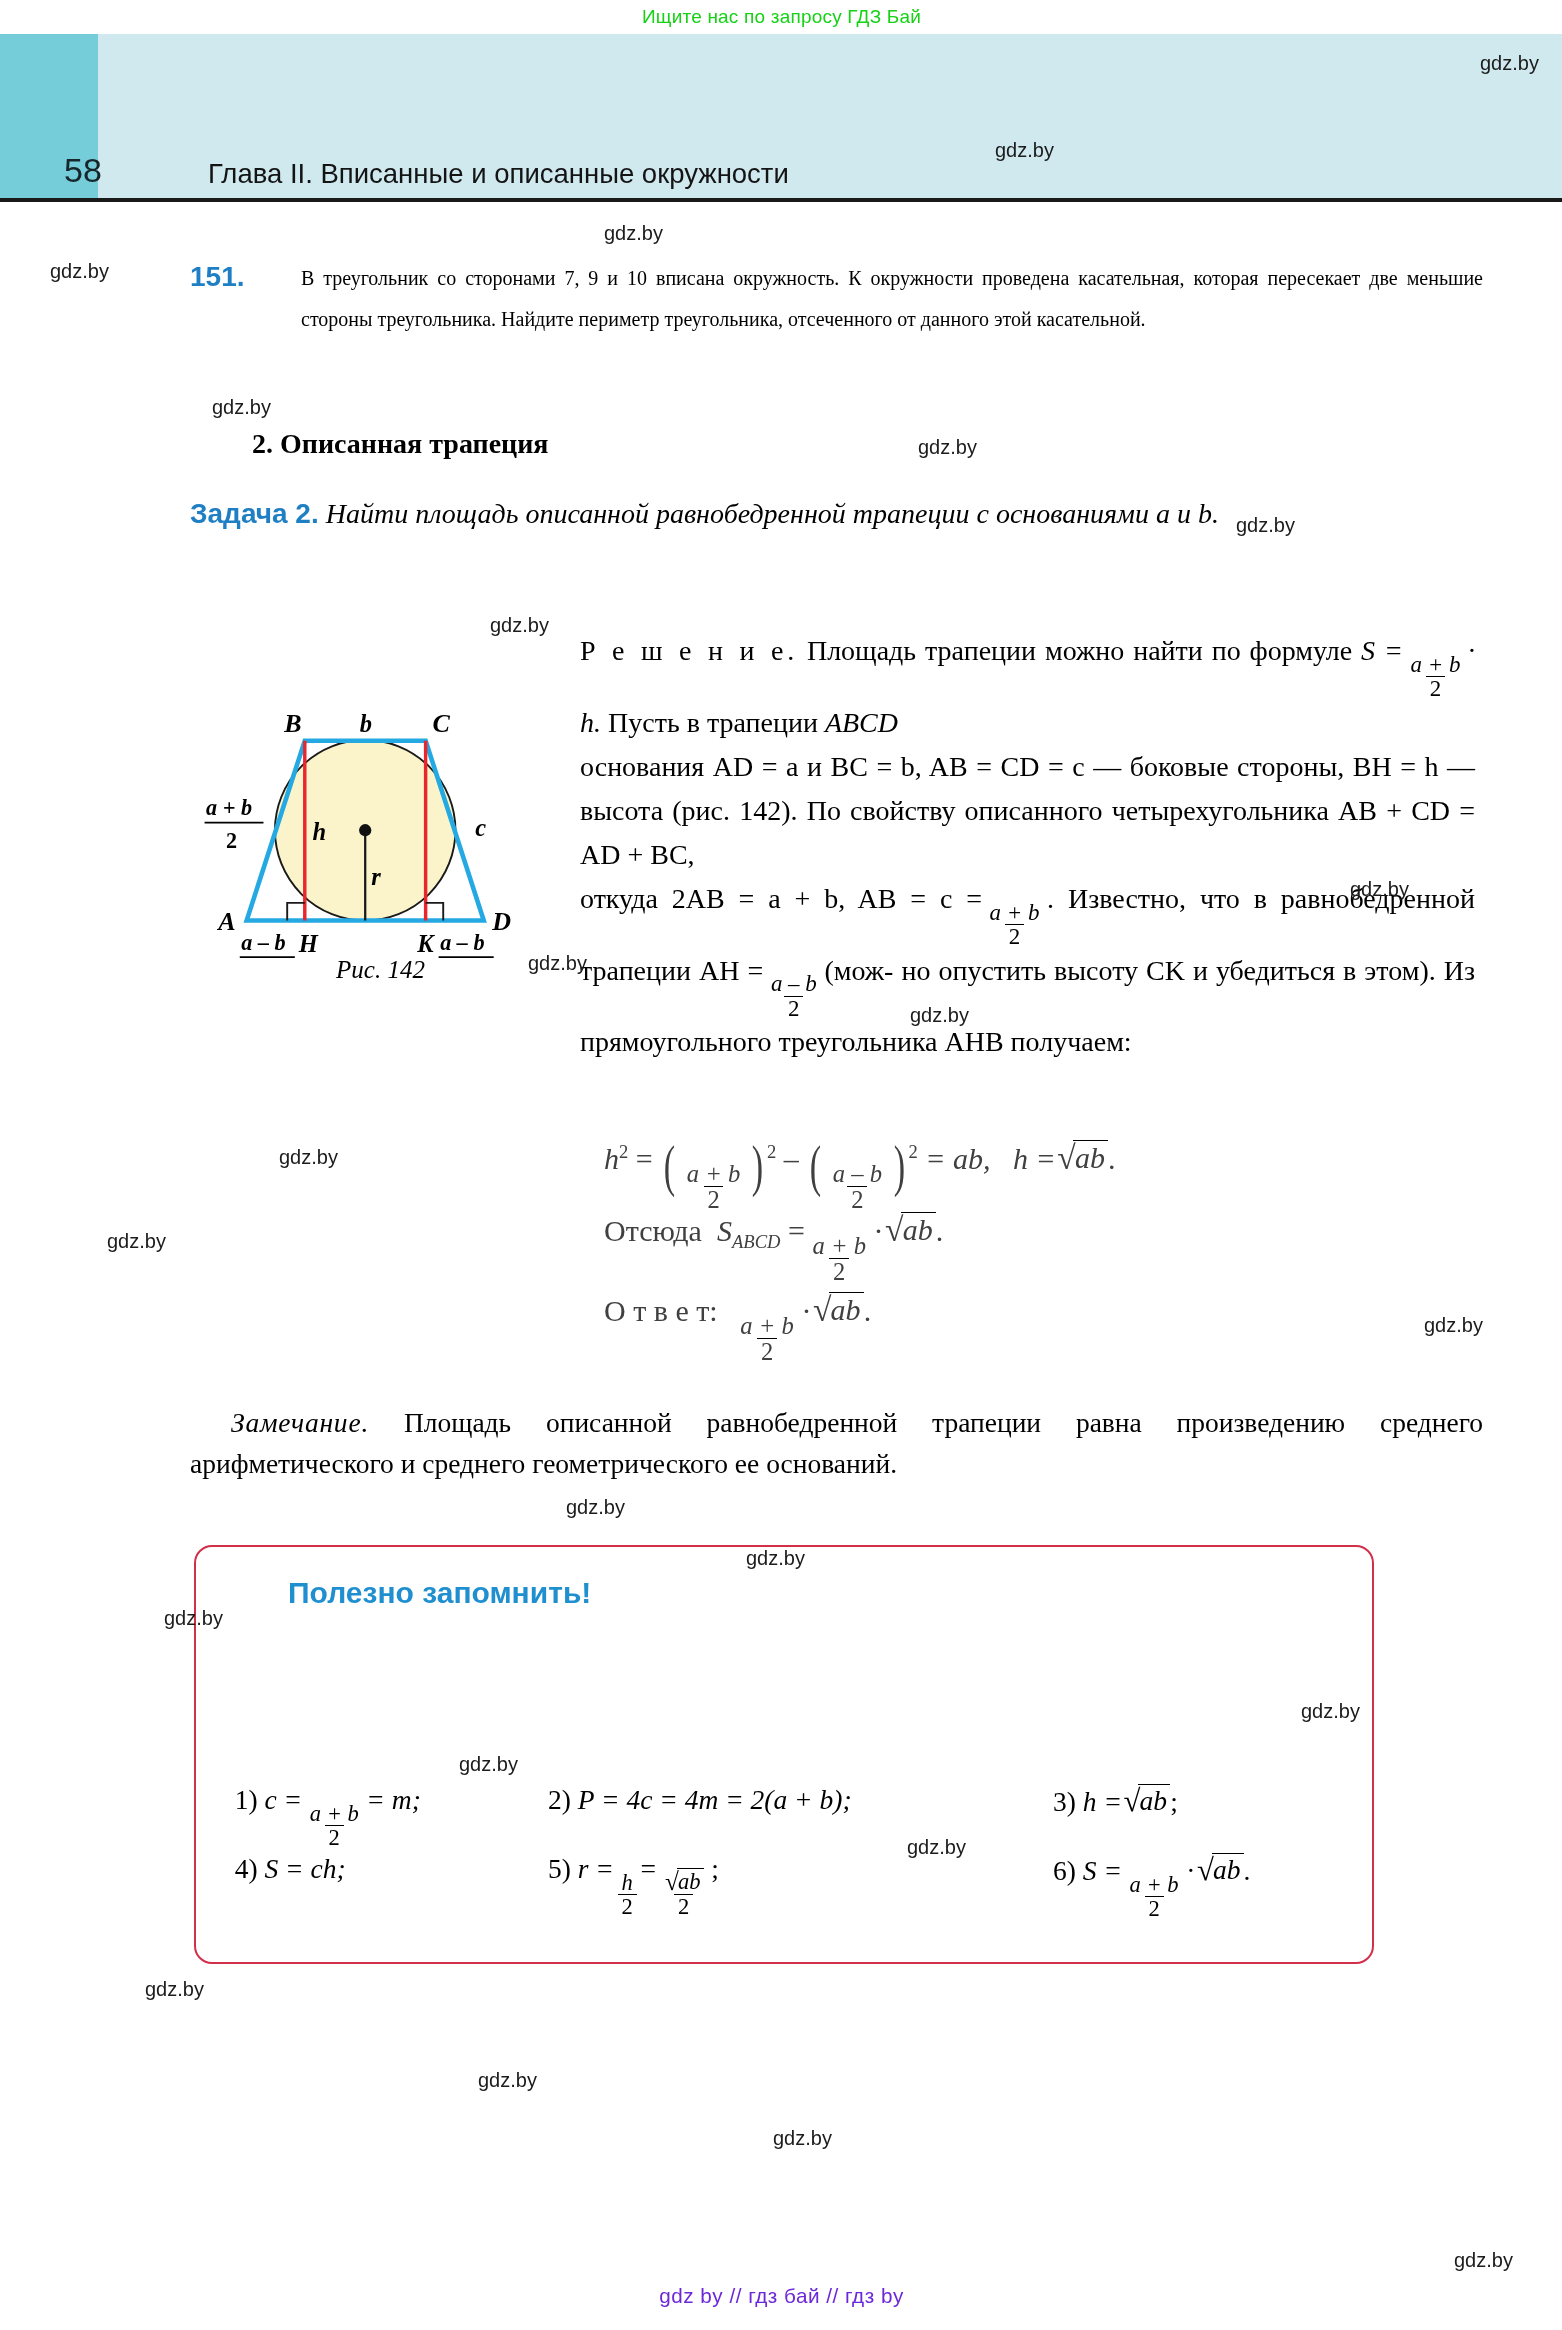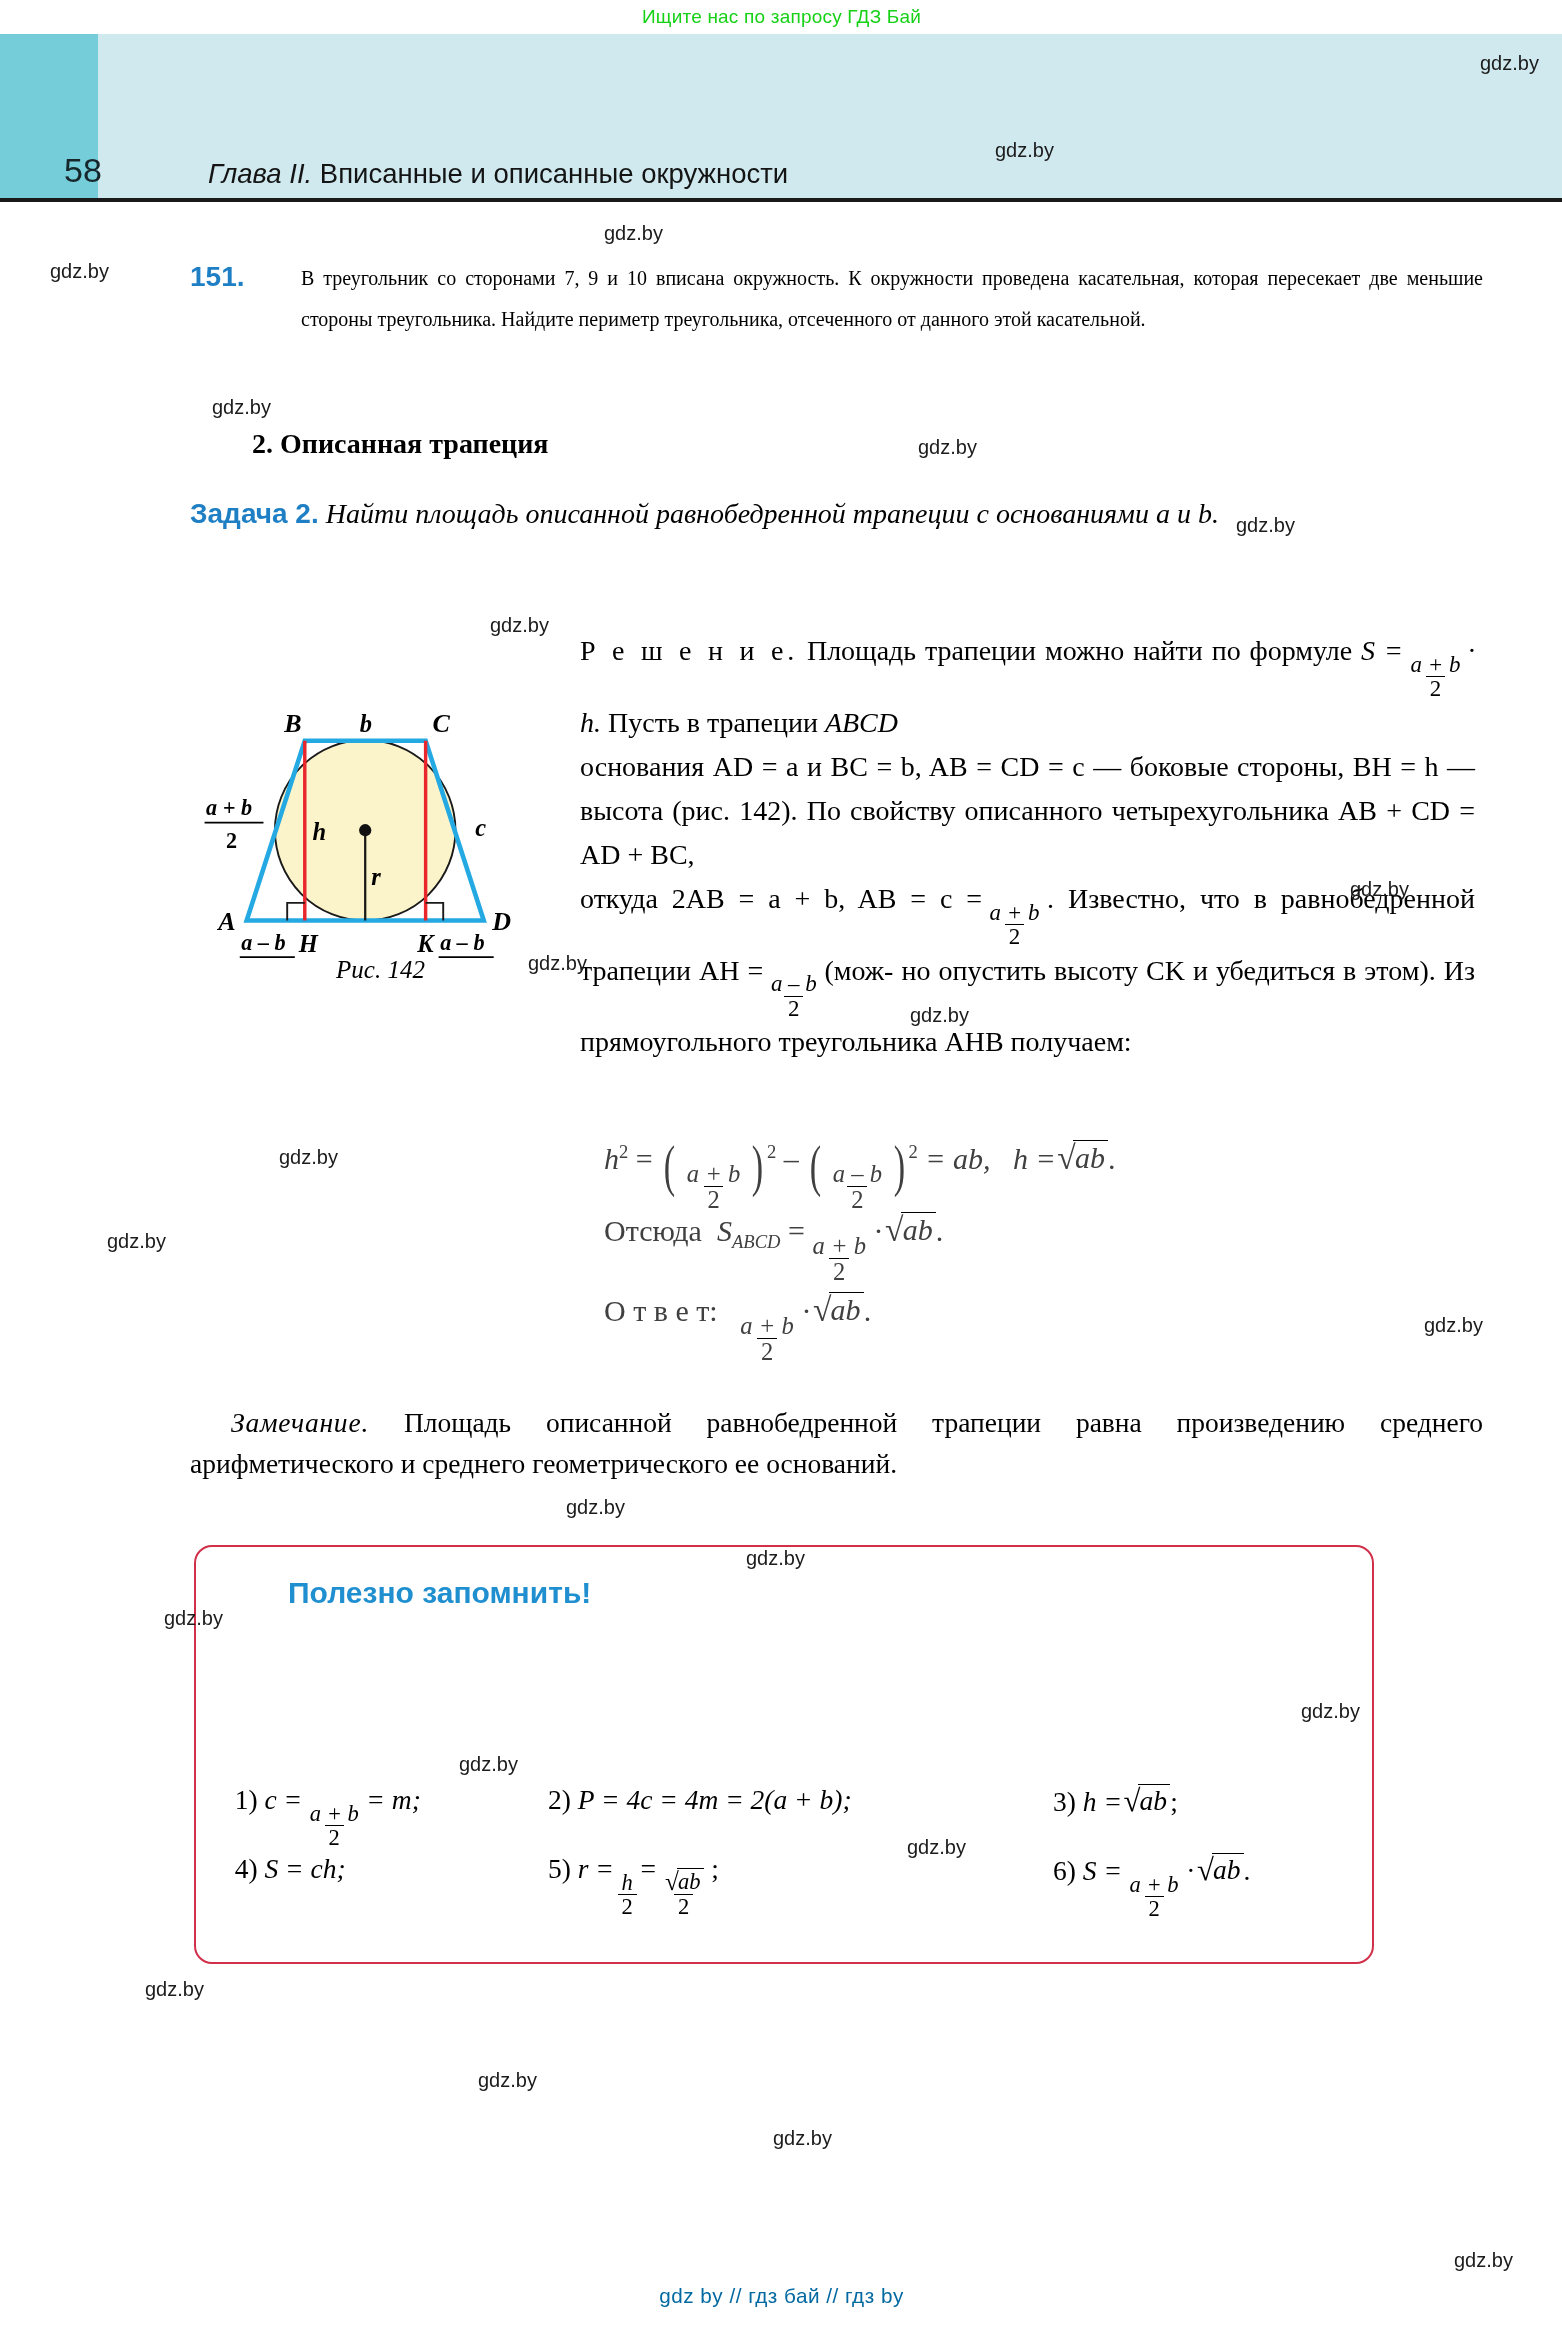--- a/index.html
+++ b/index.html
@@ -71,21 +71,21 @@
   .chapter-title {
     position: absolute;
     left: 208px; top: 153px;
     transform: translateY(-100%);
     font-family: "Liberation Sans", "DejaVu Sans", sans-serif;
     font-size: 27.5px;
     color: #141414;
     line-height: 1;
     white-space: nowrap;
   }
-  .chapter-title .chap-word { font-style: italic; }
+  .chapter-title .chap-word { }
 
   
   .content {
     position: absolute;
     left: 0; top: 201px;
     width: 1563px;
   }
 
   
   .problem-block {
@@ -260,21 +260,21 @@
   .formula-row.row1 { top: 237px; }
   .formula-row.row2 { top: 306px; }
   .formula-item { position: absolute; white-space: nowrap; }
 
   
   .footer {
     position: absolute;
     left: 0; top: 2284px;
     width: 1563px;
     text-align: center;
-    color: #0369a1;
+    color: #6d28d9;
     font-family: "Liberation Sans", "DejaVu Sans", sans-serif;
     font-size: 20.7px;
     letter-spacing: 0.5px;
   }
 
   
   .wm {
     position: absolute;
     font-family: "Liberation Sans", "DejaVu Sans", sans-serif;
     font-size: 20px;

